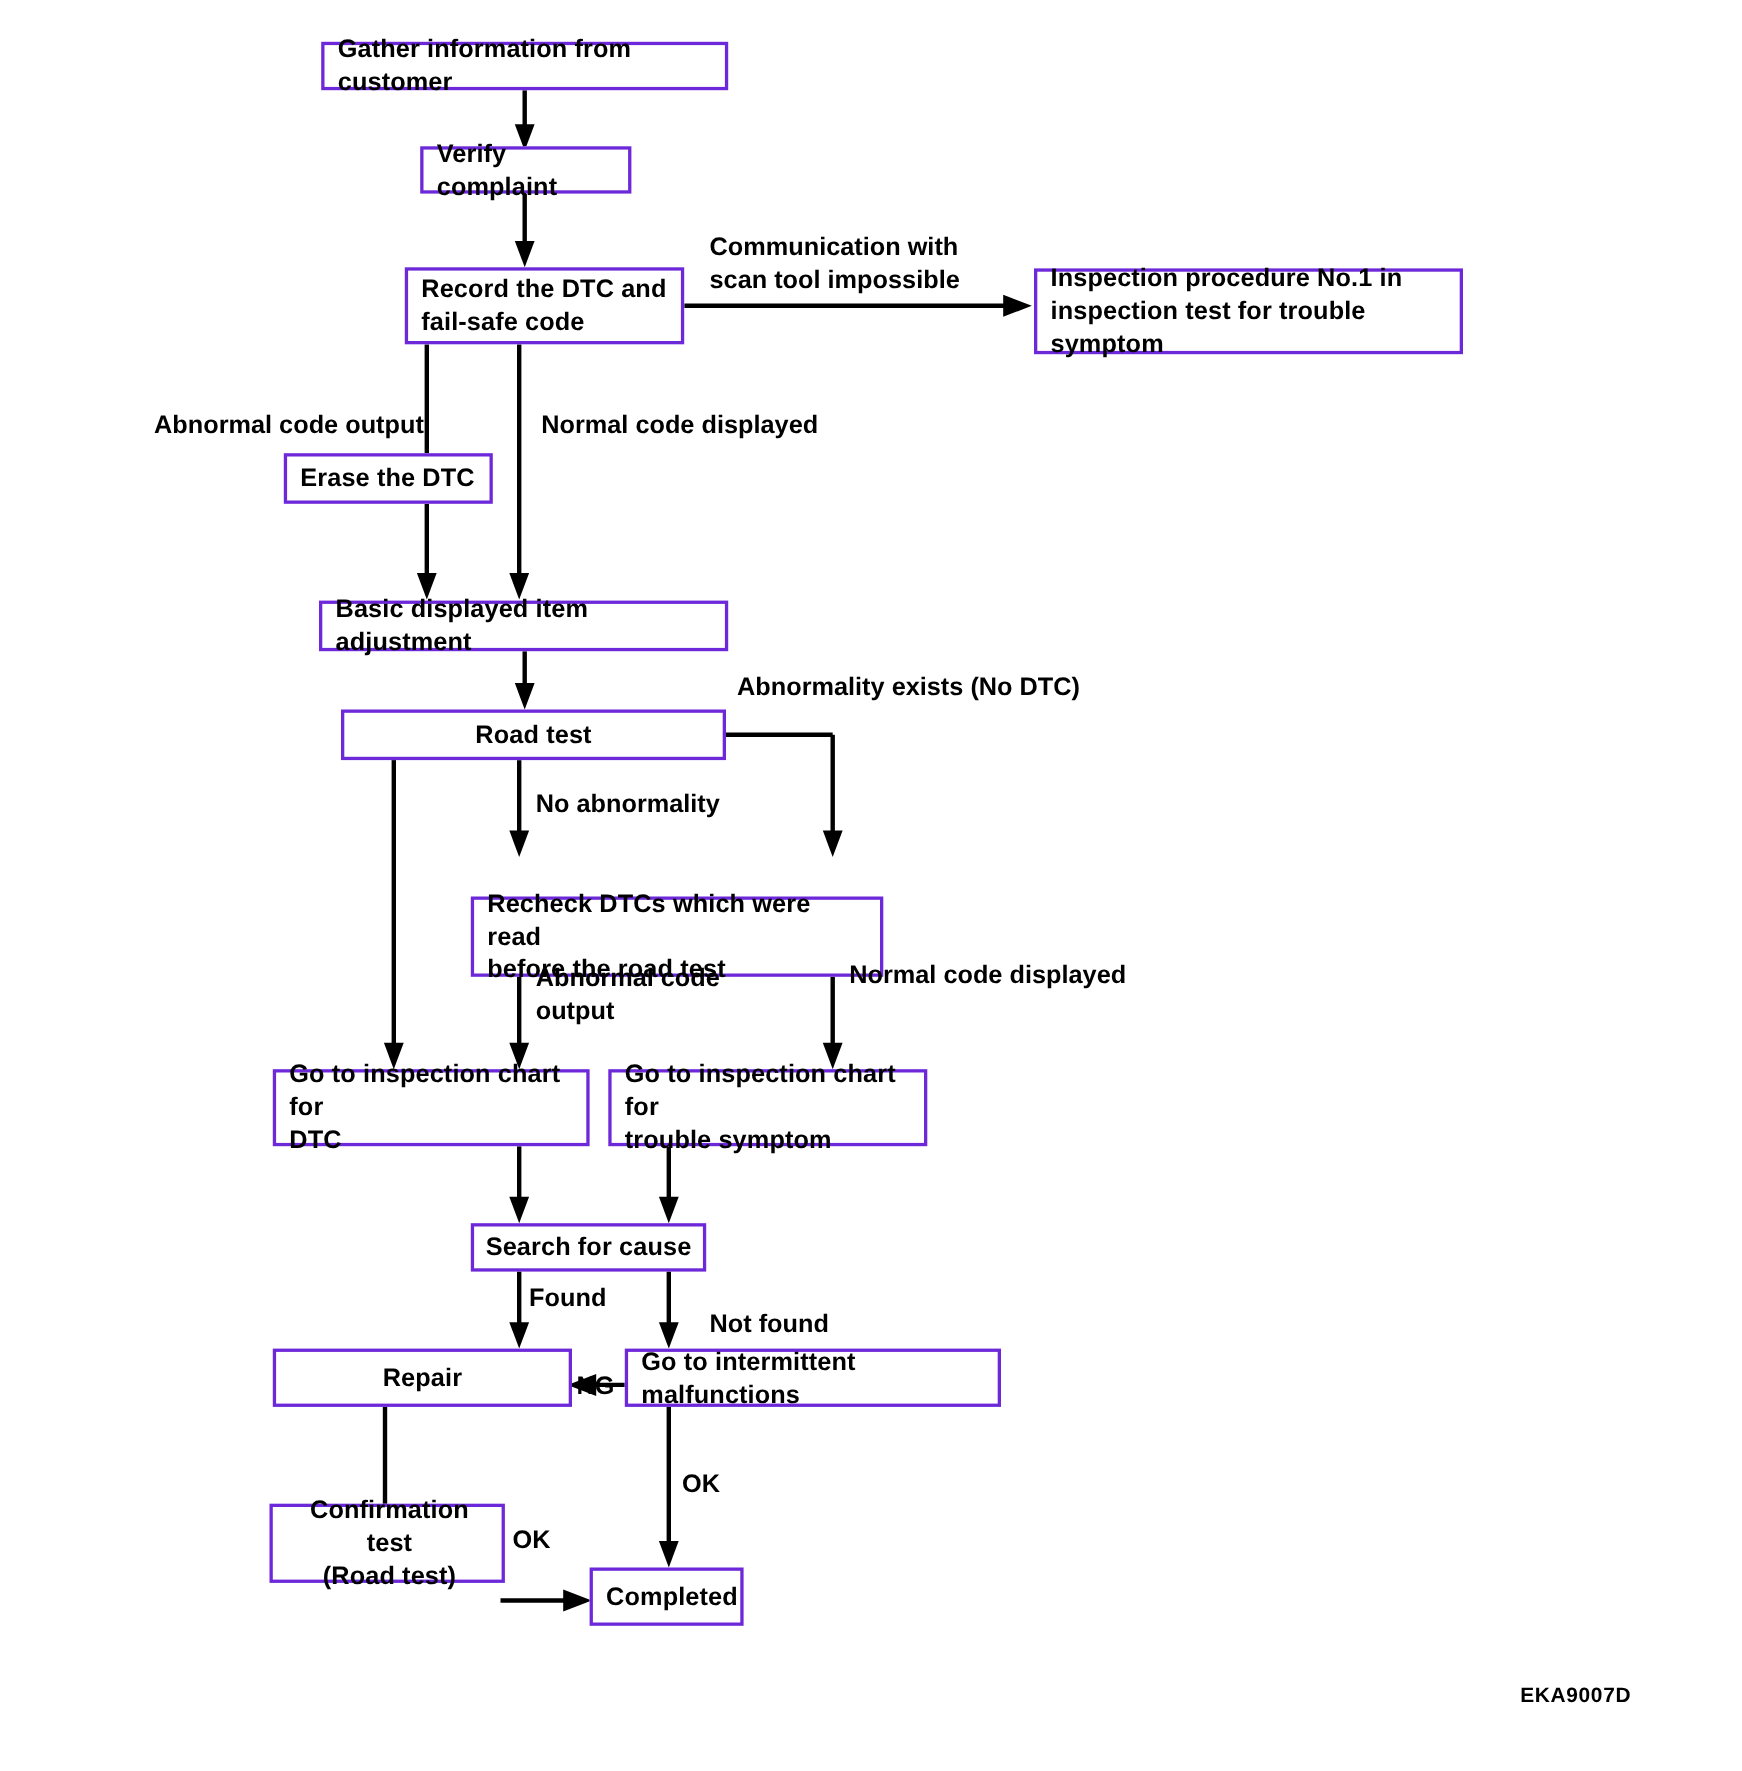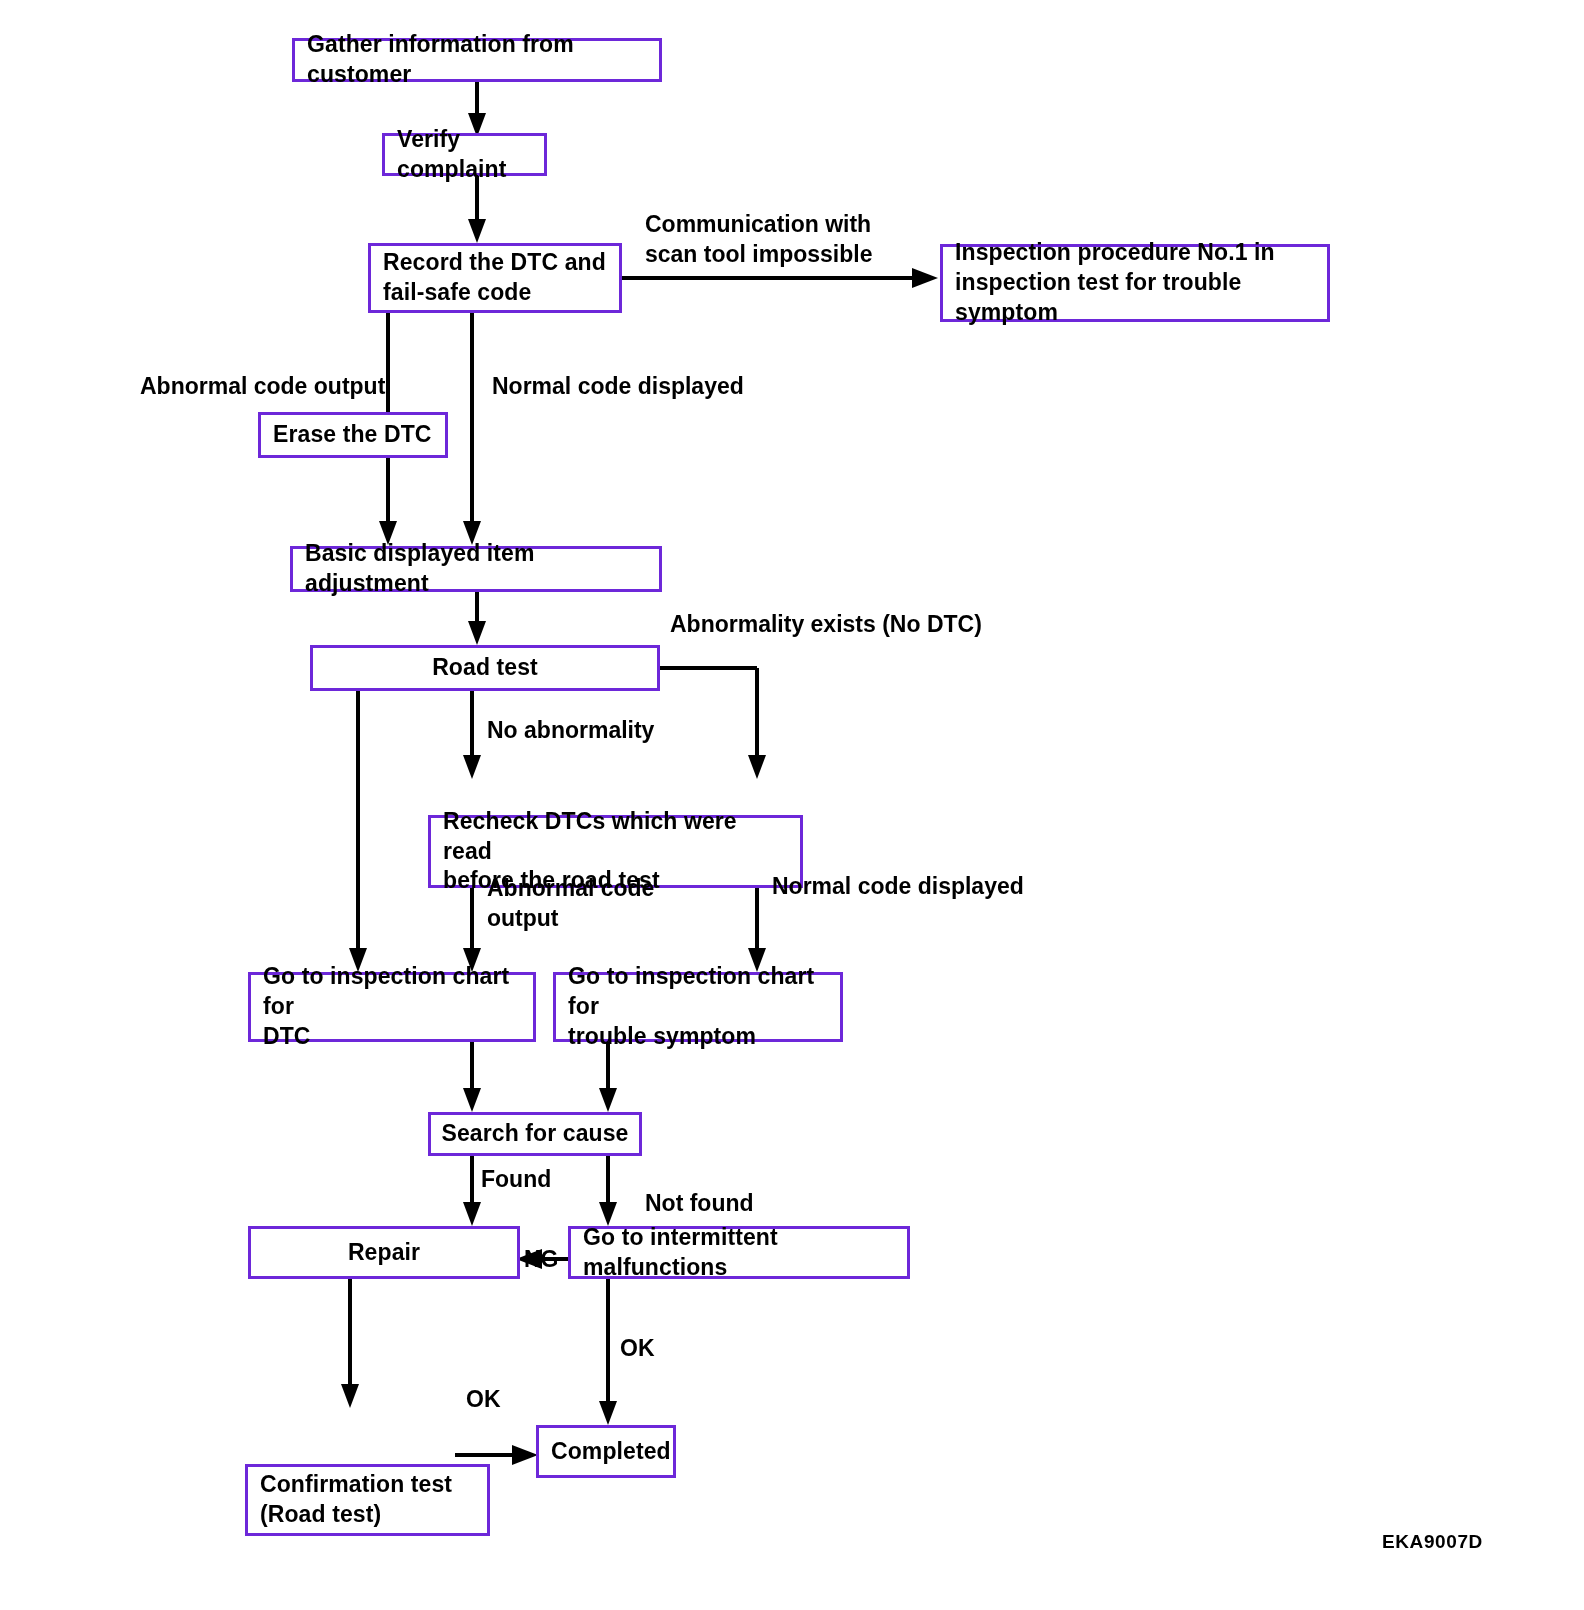--- a/index.html
+++ b/index.html
@@ -129,21 +129,21 @@
     <polygon points="608,1425 599,1401 617,1401"></polygon>
 
     <line x1="455" y1="1455" x2="518" y2="1455"></line>
     <polygon points="538,1455 512,1445 512,1465"></polygon>
   </svg>
 
   <div class="node left" style="left:292px; top:38px; width:370px; height:44px;">
     <span class="txt">Gather information from customer</span>
   </div>
 
-  <div class="node left" style="left:382px; top:133px; width:165px; height:43px;">
+  <div class="node left" style="left:382px; top:133px; width:192px; height:43px;">
     <span class="txt">Verify complaint</span>
   </div>
 
   <div class="node left" style="left:368px; top:243px; width:254px; height:70px;">
     <span class="txt">Record the DTC and
 fail-safe code</span>
   </div>
 
   <div class="node left" style="left:940px; top:244px; width:390px; height:78px;">
     <span class="txt">Inspection procedure No.1 in
@@ -182,21 +182,21 @@
   </div>
 
   <div class="node left" style="left:568px; top:1226px; width:342px; height:53px;">
     <span class="txt">Go to intermittent malfunctions</span>
   </div>
 
   <div class="node center" style="left:248px; top:1226px; width:272px; height:53px;">
     <span class="txt">Repair</span>
   </div>
 
-  <div class="node left" style="left:245px; top:1464px; width:245px; height:72px;">
+  <div class="node left" style="left:245px; top:1367px; width:214px; height:72px;text-align:center;">
     <span class="txt">Confirmation test
 (Road test)</span>
   </div>
 
   <div class="node left" style="left:536px; top:1425px; width:140px; height:53px;">
     <span class="txt">Completed</span>
   </div>
 
   <div class="edge-label" style="left:645px; top:210px; text-align:left;">Communication with
 scan tool impossible</div>

